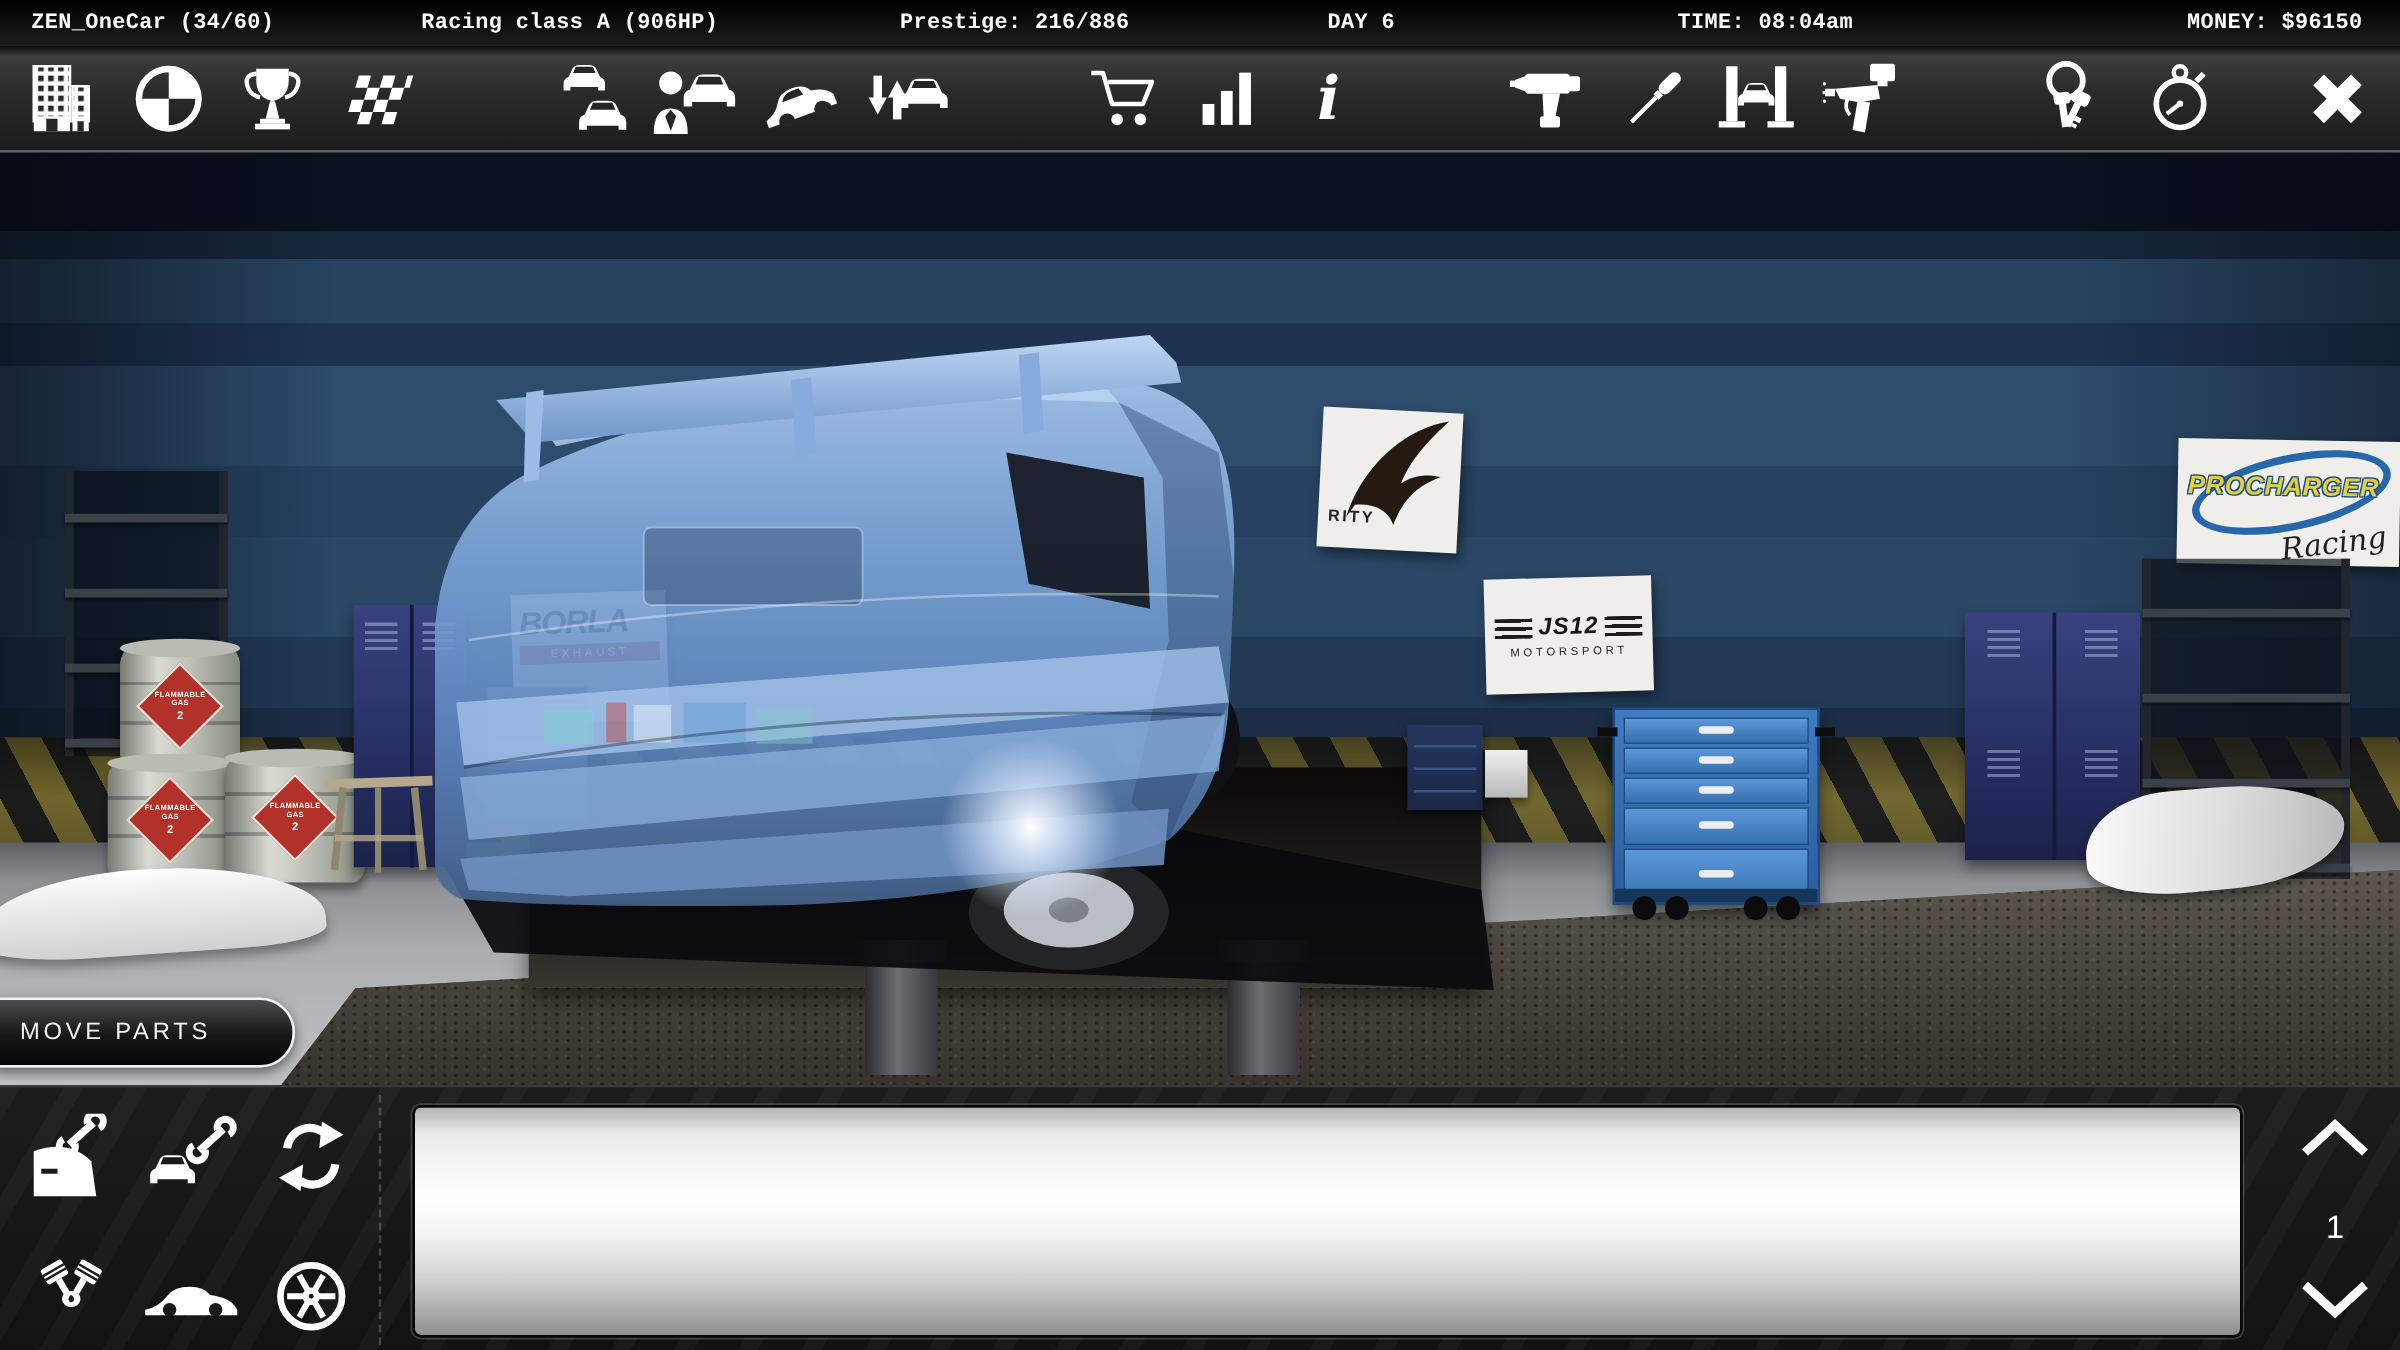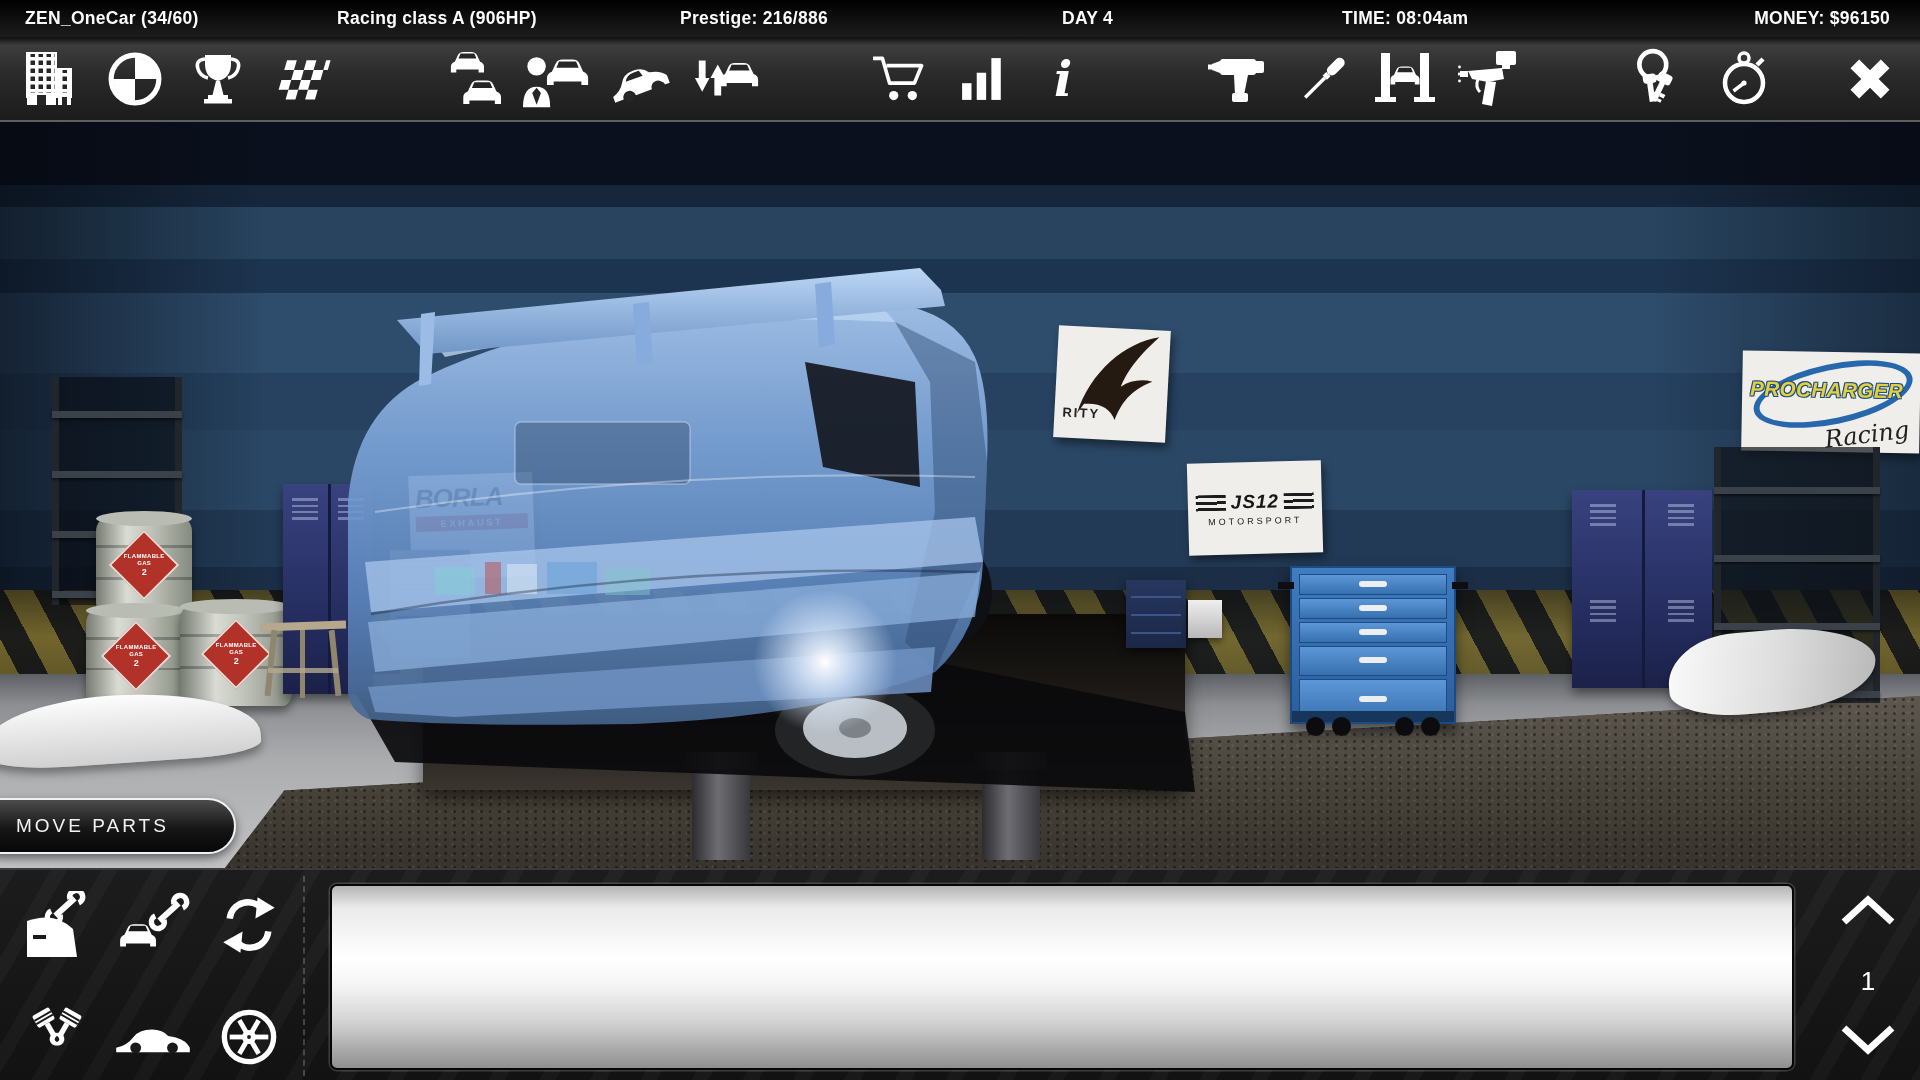--- a/index.html
+++ b/index.html
@@ -1,18 +1,18 @@
 <!DOCTYPE html>
 <html><head>
 <meta charset="utf-8">
 <style>
   html,body{margin:0;padding:0;background:#000;}
   #app{position:relative;width:1920px;height:1080px;overflow:hidden;font-family:"Liberation Sans",sans-serif;background:#000;}
   
-  .statusbar{position:absolute;left:0;top:0;width:100%;height:37px;background:linear-gradient(180deg,#000 0%,#101010 55%,#1d1d1d 100%);z-index:30;}
+  .statusbar{position:absolute;left:0;top:0;width:100%;height:37px;background:linear-gradient(180deg,#000 0%,#101010 55%,#1d1d1d 100%);z-index:30;font-family:Liberation Mono, monospace;}
   .statusbar span{position:absolute;top:8px;font-size:17.5px;font-weight:600;color:#fbfbfb;letter-spacing:.3px;white-space:nowrap;}
   
   .toolbar{position:absolute;left:0;top:37px;width:100%;height:83px;background:linear-gradient(180deg,#0e0e0e 0%,#3d3d3d 10%,#2a2a2a 45%,#1c1c1c 100%);border-bottom:2px solid #5f5f5f;z-index:29;}
   .ticon{position:absolute;top:50%;transform:translate(-50%,-50%);width:78px;height:78px;display:flex;align-items:center;justify-content:center;cursor:pointer;}
   .info-glyph{font-family:"DejaVu Serif",serif;font-style:italic;font-weight:bold;font-size:48px;color:#fff;line-height:1;}
   
   .scene{position:absolute;left:0;top:122px;width:1920px;height:746px;overflow:hidden;background:#1b2e46;}
   .wall{position:absolute;left:0;top:0;width:100%;height:570px;z-index:1;background:linear-gradient(180deg,
     #0a101d 0%,#0a101d 11%,#16273c 11%,#16273c 15%,#28445f 15%,#28445f 24%,#1d3450 24%,#1d3450 30%,
     #2e4c6c 30%,#2e4c6c 44%,#264260 44%,#264260 54%,#2a4765 54%,#2a4765 68%,#223a56 68%,#223a56 78%,#1b2e46 78%);}
@@ -87,22 +87,22 @@
   .pagerval{position:absolute;left:1836px;top:96px;width:64px;text-align:center;font-size:26px;color:#fff;}
 </style>
 </head>
 <body>
 
 <div id="app">
 
   <div class="statusbar">
     <span style="left:25px">ZEN_OneCar (34/60)</span>
     <span style="left:337px">Racing class A (906HP)</span>
-    <span style="left:680px">Prestige: 216/886</span>
-    <span style="left:1062px">DAY 4</span>
+    <span style="left:720px">Prestige: 216/886</span>
+    <span style="left:1062px">DAY 6</span>
     <span style="left:1342px">TIME: 08:04am</span>
     <span style="right:30px">MONEY: $96150</span>
   </div>
 
   <div class="toolbar">
 
     <div class="ticon" style="left:49px">
       <svg width="56" height="56" viewBox="0 0 56 56">
         <defs>
             <pattern id="winp" width="8" height="8" patternUnits="userSpaceOnUse">

